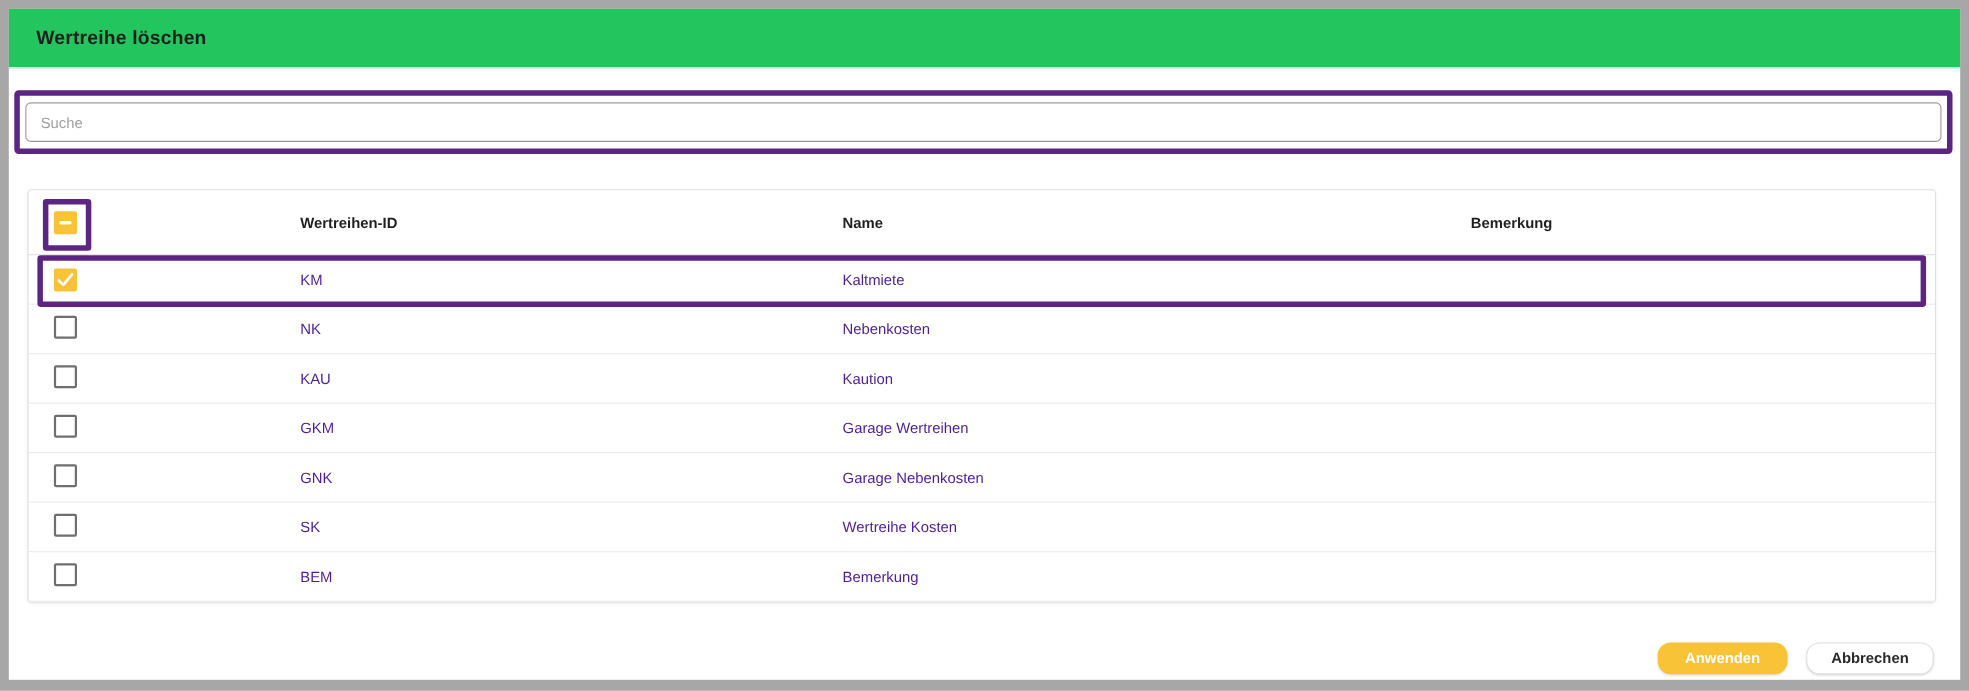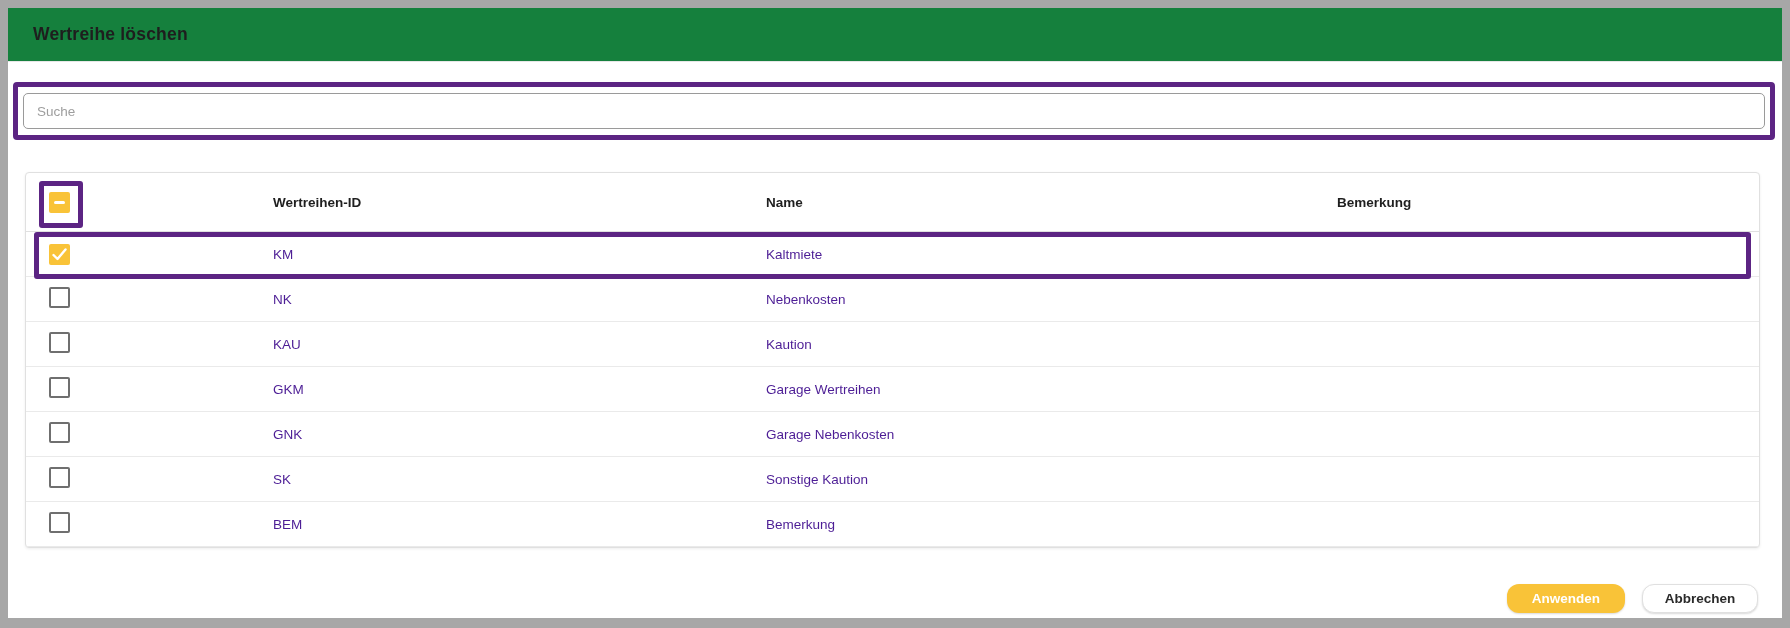--- a/index.html
+++ b/index.html
@@ -8,21 +8,21 @@
     font-family:"Liberation Sans", sans-serif;
     background:#a7a7a7;
     position:relative;
   }
   .dialog {
     position:absolute; left:8px; top:8px; right:8px; bottom:10px;
     background:#ffffff;
   }
   
   .dlg-header {
-    height:54px; background:#15803d; border-bottom:1px solid #e7e7e7;
+    height:54px; background:#22c55e; border-bottom:1px solid #e7e7e7;
     display:flex; align-items:center; padding-left:25px;
   }
   .dlg-title { font-size:17.5px; font-weight:bold; color:#1e1e1e; letter-spacing:.2px; }
   
   .search-annotation {
     position:absolute; left:5px; top:74px; width:1762px; height:58px;
     border:5px solid #5c2483; border-radius:4px; background:transparent;
     display:flex; align-items:center;
   }
   .search-input {
@@ -178,21 +178,21 @@
     </div>
 
     <div class="trow">
       <div class="cell cb-cell">
         <span class="checkbox">
           
           
         </span>
       </div>
       <div class="cell">SK</div>
-      <div class="cell">Sonstige Kaution</div>
+      <div class="cell">Wertreihe Kosten</div>
       <div class="cell"></div>
     </div>
 
     <div class="trow">
       <div class="cell cb-cell">
         <span class="checkbox">
           
           
         </span>
       </div>

